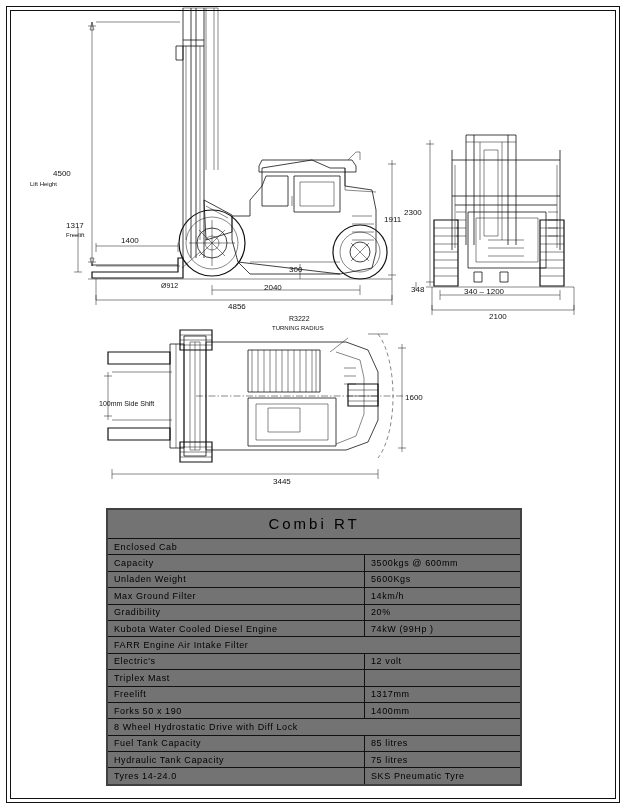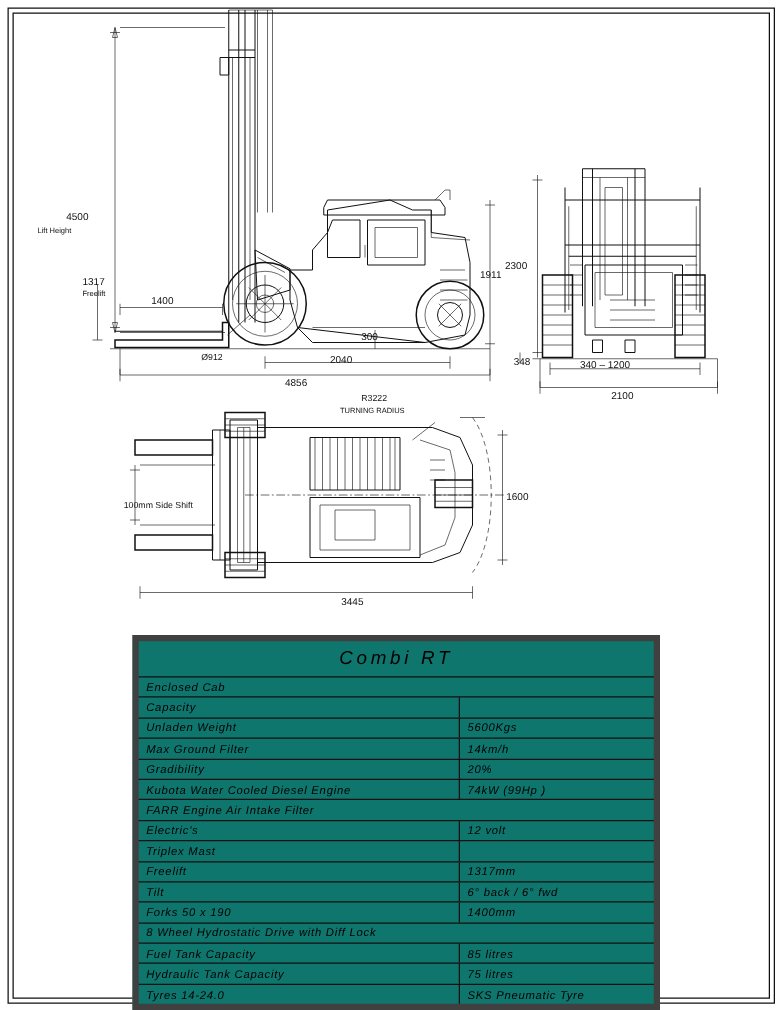--- a/index.html
+++ b/index.html
@@ -13,21 +13,21 @@
   .ln-thick{stroke:#111;stroke-width:1.2;fill:none;}
   .dim{stroke:#111;stroke-width:0.5;fill:none;}
   .dash{stroke:#111;stroke-width:0.5;fill:none;stroke-dasharray:4 3;}
   .dashdot{stroke:#111;stroke-width:0.5;fill:none;stroke-dasharray:7 2 1.5 2;}
   text{font-family:"Liberation Sans",sans-serif;fill:#111;}
   .lbl{font-size:8px;}
   .lbl7{font-size:7px;}
   .lbl6{font-size:6px;}
 
   
-  .spec{position:absolute;left:106px;top:508px;width:412px;border:5px solid #404040;background:#0f766e;font-style:italic;}
+  .spec{position:absolute;left:106px;top:508px;width:412px;border:2px solid #404040;background:#737373;}
   .spec-title{height:28px;line-height:28px;text-align:center;font-size:15px;letter-spacing:3px;border-bottom:1px solid #111;}
   .spec-row{display:flex;height:15.4px;border-bottom:1px solid #111;font-size:9px;}
   .spec-row:last-child{border-bottom:none;}
   .spec-c1{width:250px;padding:0 0 0 6px;border-right:1px solid #111;display:flex;align-items:center;letter-spacing:0.6px;}
   .spec-c2{flex:1;padding:0 0 0 6px;display:flex;align-items:center;letter-spacing:0.6px;}
   .spec-c1.full{width:auto;flex:1;border-right:none;}
 </style>
 </head>
 <body>
 
@@ -226,20 +226,21 @@
   </svg>
 
   <div class="spec">
     <div class="spec-title">Combi RT</div>
 
     <div class="spec-row">
       <div class="spec-c1 full">Enclosed Cab</div>
     </div>
     <div class="spec-row">
       <div class="spec-c1">Capacity</div>
+      <div class="spec-c2">3500kgs @ 600mm</div>
     </div>
     <div class="spec-row">
       <div class="spec-c1">Unladen Weight</div>
       <div class="spec-c2">5600Kgs</div>
     </div>
     <div class="spec-row">
       <div class="spec-c1">Max Ground Filter</div>
       <div class="spec-c2">14km/h</div>
     </div>
     <div class="spec-row">
@@ -258,24 +259,20 @@
       <div class="spec-c2">12 volt</div>
     </div>
     <div class="spec-row">
       <div class="spec-c1">Triplex Mast</div>
     </div>
     <div class="spec-row">
       <div class="spec-c1">Freelift</div>
       <div class="spec-c2">1317mm</div>
     </div>
     <div class="spec-row">
-      <div class="spec-c1">Tilt</div>
-      <div class="spec-c2">6°  back / 6°  fwd</div>
-    </div>
-    <div class="spec-row">
       <div class="spec-c1">Forks  50 x 190</div>
       <div class="spec-c2">1400mm</div>
     </div>
     <div class="spec-row">
       <div class="spec-c1 full">8 Wheel Hydrostatic Drive with Diff Lock</div>
     </div>
     <div class="spec-row">
       <div class="spec-c1">Fuel Tank Capacity</div>
       <div class="spec-c2">85 litres</div>
     </div>

